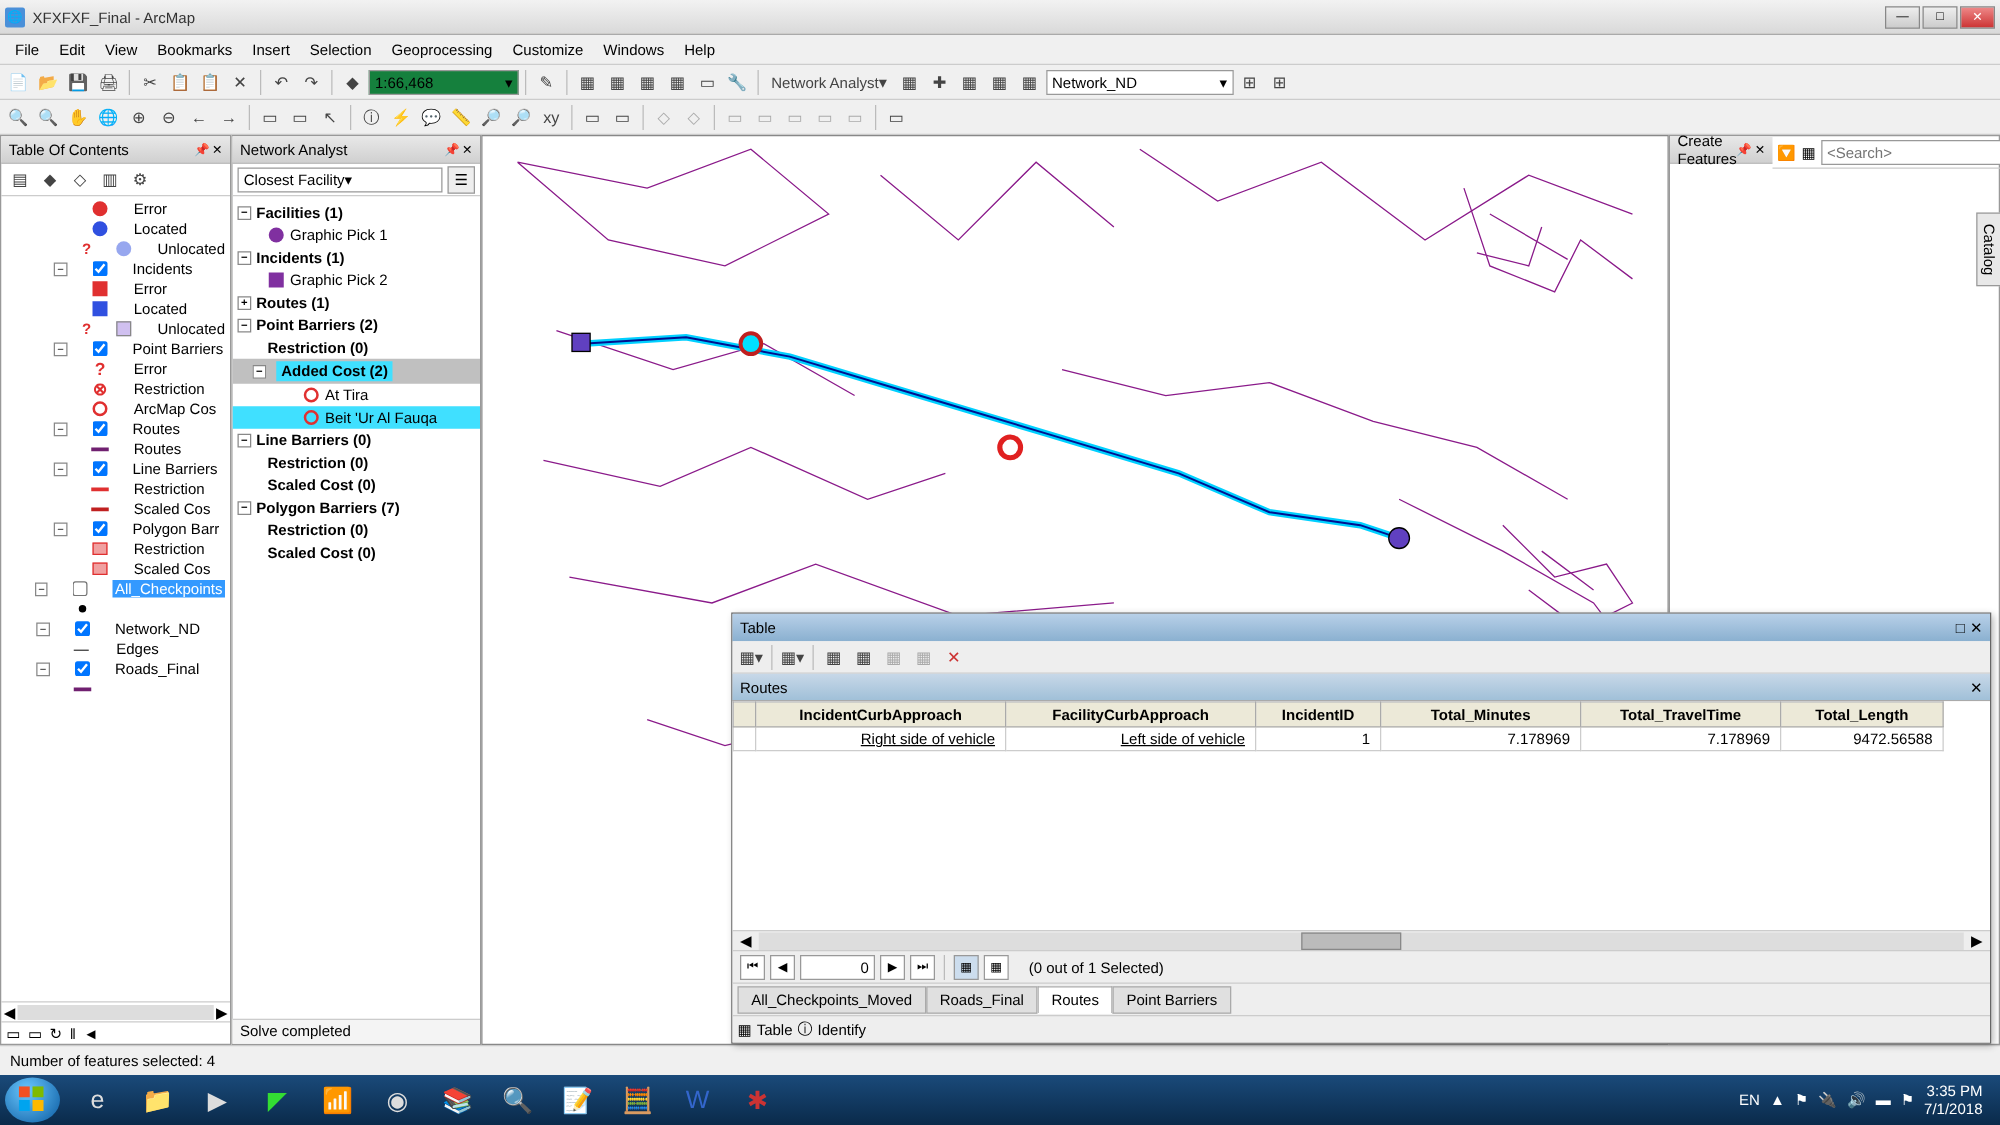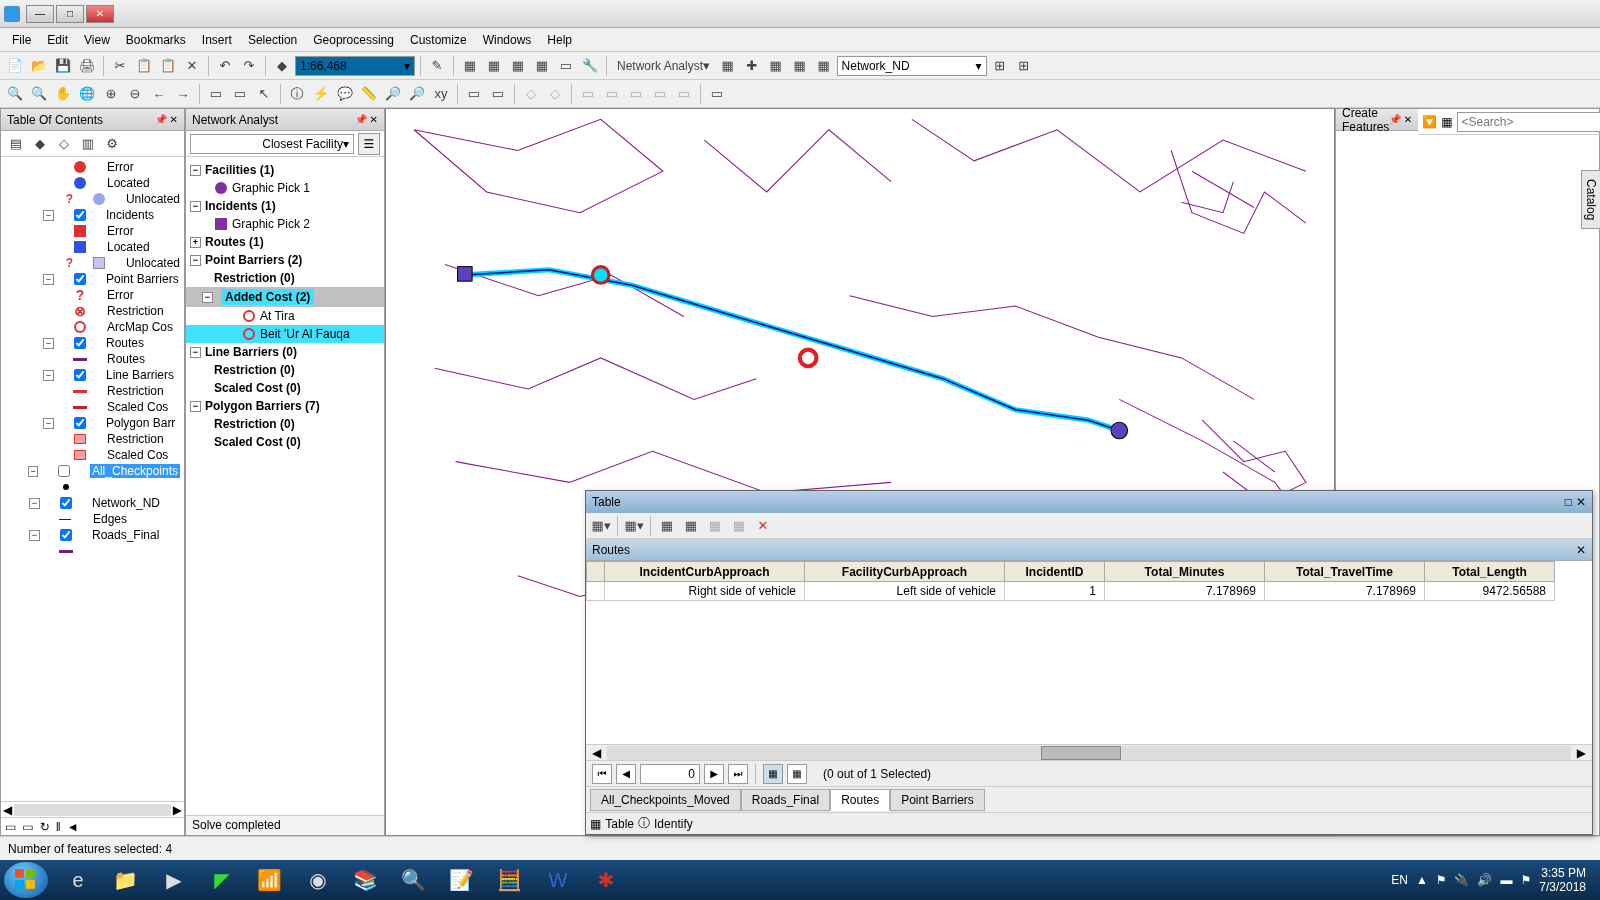--- a/index.html
+++ b/index.html
@@ -14,21 +14,21 @@
 .win-btn.close { background: linear-gradient(#e88, #c33); color: #fff; }
 
 
 .menubar { height: 24px; background: #f0f0f0; display: flex; align-items: center; padding: 0 4px; border-bottom: 1px solid #ccc; }
 .menu-item { padding: 3px 8px; cursor: default; }
 
 
 .toolbar-row { height: 28px; background: #f0f0f0; display: flex; align-items: center; padding: 0 4px; border-bottom: 1px solid #ccc; gap: 2px; }
 .tool-btn { width: 22px; height: 22px; display: flex; align-items: center; justify-content: center; border: 1px solid transparent; cursor: default; font-size: 13px; color: #444; }
 .tool-sep { width: 1px; height: 20px; background: #bbb; margin: 0 3px; }
-.scale-combo { width: 120px; height: 20px; border: 1px solid #999; background: #0369a1; padding: 0 4px; display: flex; align-items: center; justify-content: space-between; }
+.scale-combo { width: 120px; height: 20px; border: 1px solid #999; background: #15803d; padding: 0 4px; display: flex; align-items: center; justify-content: space-between; }
 .nd-combo { width: 150px; height: 20px; border: 1px solid #999; background: #fff; padding: 0 4px; display: flex; align-items: center; justify-content: space-between; }
 
 
 .main { display: flex; height: calc(100% - 28px - 24px - 56px - 24px - 40px); }
 
 
 .toc-panel { width: 185px; background: #fff; border: 1px solid #999; display: flex; flex-direction: column; position: relative; }
 .panel-header { height: 22px; background: linear-gradient(#e8e8e8, #d0d0d0); display: flex; align-items: center; padding: 0 6px; border-bottom: 1px solid #aaa; font-weight: normal; justify-content: space-between; }
 .panel-header-btns { display:flex; gap:2px; }
 .pin { font-size:10px; }
@@ -52,21 +52,21 @@
 .sym-line-dred { width: 14px; height: 3px; background: #c02020; }
 .sym-poly-red { width: 12px; height: 10px; background: #f0a0a0; border:1px solid #e03030; }
 .sym-circle-black { width: 6px; height: 6px; border-radius:50%; background:#000; }
 .node-sel { background: #3399ff; color: #fff; padding: 0 2px; }
 .toc-scroll { height: 16px; border-top: 1px solid #ccc; display: flex; align-items: center; justify-content: space-between; padding: 0 2px; }
 .toc-bottom { height: 18px; border-top: 1px solid #ccc; display: flex; align-items: center; padding: 0 4px; gap: 6px; }
 
 
 .na-panel { width: 200px; background: #fff; border: 1px solid #999; display: flex; flex-direction: column; }
 .na-combo-row { height: 26px; border-bottom: 1px solid #ccc; display: flex; align-items: center; padding: 0 4px; gap: 4px; }
-.na-select { flex:1; height: 20px; border:1px solid #999; background:#fff; padding:0 4px; display:flex; align-items:center; justify-content:flex-end; }
+.na-select { flex:1; height: 20px; border:1px solid #999; background:#fff; padding:0 4px; display:flex; align-items:center; justify-content:flex-start; }
 .na-prop-btn { width:22px; height:22px; border:1px solid #999; background:#eee; display:flex; align-items:center; justify-content:center; }
 .na-tree { flex: 1; overflow-y: auto; padding: 4px 0; }
 .na-node { display: flex; align-items: center; padding: 2px 4px; gap: 4px; font-weight: bold; }
 .na-child { display: flex; align-items: center; padding: 2px 4px 2px 28px; gap: 4px; }
 .na-child.sub { padding-left: 56px; }
 .na-sel { background: #40e0ff; }
 .na-sel-dull { background: #c0c0c0; }
 .na-status { height: 20px; border-top: 1px solid #ccc; padding: 2px 6px; background:#f4f4f4; }
 
 
@@ -81,21 +81,21 @@
 
 
 .table-window { position: absolute; left: 585px; top: 490px; width: 1008px; height: 345px; background: #f4f4f4; border: 1px solid #666; box-shadow: 2px 2px 6px rgba(0,0,0,0.3); display: flex; flex-direction: column; z-index: 100; }
 .table-title { height: 22px; background: linear-gradient(#b8d0e8, #8ab0d0); display: flex; align-items: center; padding: 0 6px; justify-content: space-between; }
 .table-toolbar { height: 26px; background: #eee; border-bottom: 1px solid #ccc; display: flex; align-items: center; padding: 0 4px; gap: 2px; }
 .table-subtitle { height: 22px; background: linear-gradient(#c8d8e8, #a0c0d8); display: flex; align-items: center; padding: 0 6px; justify-content: space-between; border-bottom:1px solid #aaa; }
 .table-grid { flex: 1; background: #fff; overflow: auto; position: relative; }
 .grid-table { border-collapse: collapse; width: auto; }
 .grid-table th { background: #ece9d8; border: 1px solid #aaa; padding: 2px 8px; font-weight: bold; text-align: center; height: 20px; }
 .grid-table td { border: 1px solid #ccc; padding: 2px 8px; text-align: right; height: 18px; background:#fff; }
-.grid-table td.txt { text-align: left; }
+.grid-table td.txt { text-align: left; text-decoration: underline; }
 .grid-rowhead { width: 18px; background: #ece9d8; border:1px solid #aaa; }
 .table-hscroll { height: 16px; background:#eee; border-top:1px solid #ccc; display:flex; align-items:center; }
 .table-nav { height: 26px; background: #eee; border-top: 1px solid #ccc; display: flex; align-items: center; padding: 0 6px; gap: 4px; }
 .nav-btn { width: 20px; height: 20px; border: 1px solid #999; background: #fff; display: flex; align-items: center; justify-content: center; font-size: 10px; }
 .nav-input { width: 60px; height: 20px; border: 1px solid #999; text-align: right; padding: 0 4px; }
 .table-tabs { height: 26px; background: #eee; border-top: 1px solid #ccc; display: flex; align-items: center; padding: 0 4px; gap: 0; }
 .table-tab { padding: 3px 10px; border: 1px solid #aaa; background: #e0e0e0; }
 .table-tab.active { background: #fff; border-bottom:1px solid #fff; }
 .table-bottom { height: 22px; background: #eee; border-top: 1px solid #ccc; display: flex; align-items: center; padding: 0 4px; gap: 4px; }
 
@@ -109,20 +109,21 @@
 .tray { margin-left: auto; display: flex; align-items: center; gap: 8px; color: #fff; font-size: 12px; padding-right: 10px; }
 .tray-time { text-align: right; line-height: 1.2; }
 
 .side-tab { position: absolute; right: -1px; top: 170px; width: 20px; writing-mode: vertical-rl; background:#e8e8e8; border:1px solid #999; padding:8px 2px; z-index: 50; }
 </style>
 </head>
 <body>
 
 <div class="titlebar">
   <div class="titlebar-icon">🌐</div>
+  <div class="titlebar-text">XFXFXF_Final - ArcMap</div>
   <div class="win-btns">
     <div class="win-btn">—</div>
     <div class="win-btn">□</div>
     <div class="win-btn close">✕</div>
   </div>
 </div>
 
 <div class="menubar">
   <div class="menu-item">File</div>
   <div class="menu-item">Edit</div>
@@ -574,21 +575,21 @@
   <div class="tray">
     <span>EN</span>
     <span>▲</span>
     <span>⚑</span>
     <span>🔌</span>
     <span>🔊</span>
     <span>▬</span>
     <span>⚑</span>
     <div class="tray-time">
       <div>3:35 PM</div>
-      <div>7/3/2018</div>
+      <div>7/1/2018</div>
     </div>
   </div>
 </div>
 
 <div class="table-window">
   <div class="table-title">
     <span>Table</span>
     <div style="display:flex;gap:4px">
       <span>□</span>
       <span>✕</span>

